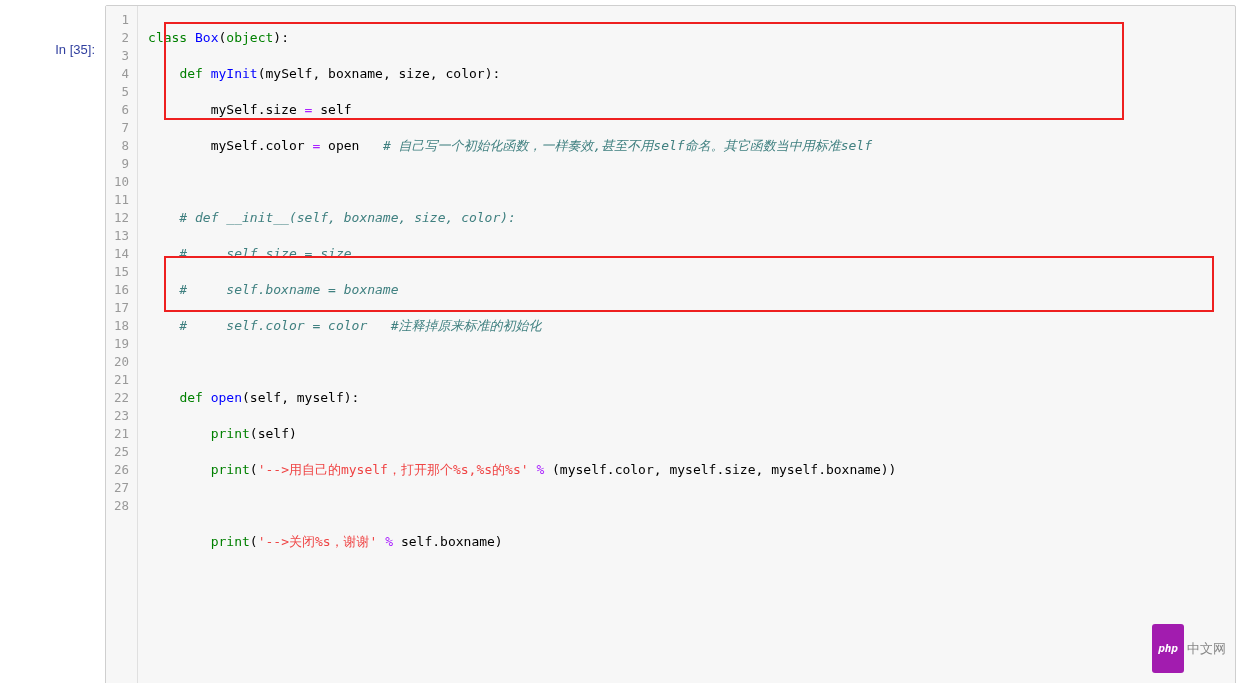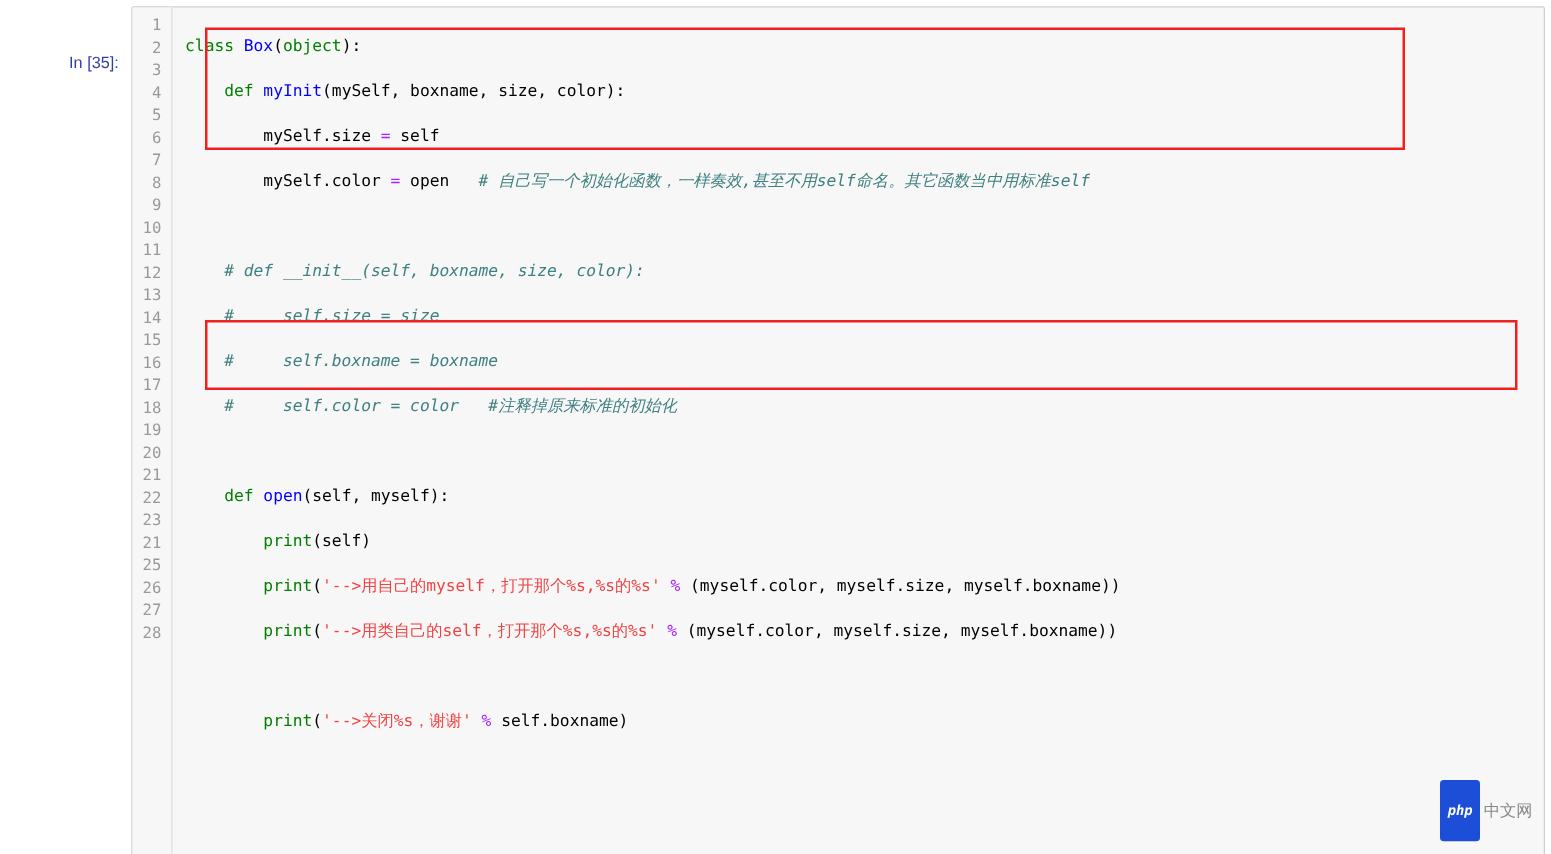--- a/index.html
+++ b/index.html
@@ -70,21 +70,21 @@
       position: fixed;
       bottom: 10px;
       right: 15px;
       font-size: 13px;
       color: #888;
       display: flex;
       align-items: center;
       gap: 3px;
     }
     .watermark .php-badge {
-      background: #1d4ed8;
+      background: #a21caf;
       color: #fff;
       padding: 18px 6px;
       border-radius: 3px;
       font-weight: bold;
       font-size: 11px;
       font-style: italic;
     }
     .code-line { height: 18px; display: block; }
   </style>
 </head>
@@ -132,21 +132,20 @@
 <span class="code-line"><span>        mySelf.color </span><span class="purple">=</span><span> open   </span><span class="comment"># 自己写一个初始化函数，一样奏效,甚至不用self命名。其它函数当中用标准self</span></span>
 <span class="code-line"></span>
 <span class="code-line"><span class="comment">    # def __init__(self, boxname, size, color):</span></span>
 <span class="code-line"><span class="comment">    #     self.size = size</span></span>
 <span class="code-line"><span class="comment">    #     self.boxname = boxname</span></span>
 <span class="code-line"><span class="comment">    #     self.color = color   #注释掉原来标准的初始化</span></span>
 <span class="code-line"></span>
 <span class="code-line"><span>    </span><span class="green">def</span><span> </span><span class="blue">open</span><span>(self, myself):</span></span>
 <span class="code-line"><span>        </span><span class="green">print</span><span>(self)</span></span>
 <span class="code-line"><span>        </span><span class="green">print</span><span>(</span><span class="red">'--&gt;用自己的myself，打开那个%s,%s的%s'</span><span> </span><span class="purple">%</span><span> (myself.color, myself.size, myself.boxname))</span></span>
-<span class="code-line"><span>        </span><span class="green">print</span><span>(</span><span class="red">'--&gt;用类自己的self，打开那个%s,%s的%s'</span><span> </span><span class="purple">%</span><span> (myself.color, myself.size, myself.boxname))</span></span>
 <span class="code-line"></span>
 <span class="code-line"><span>        </span><span class="green">print</span><span>(</span><span class="red">'--&gt;关闭%s，谢谢'</span><span> </span><span class="purple">%</span><span> self.boxname)</span></span>
 
 
 
 
 
 
 
 

